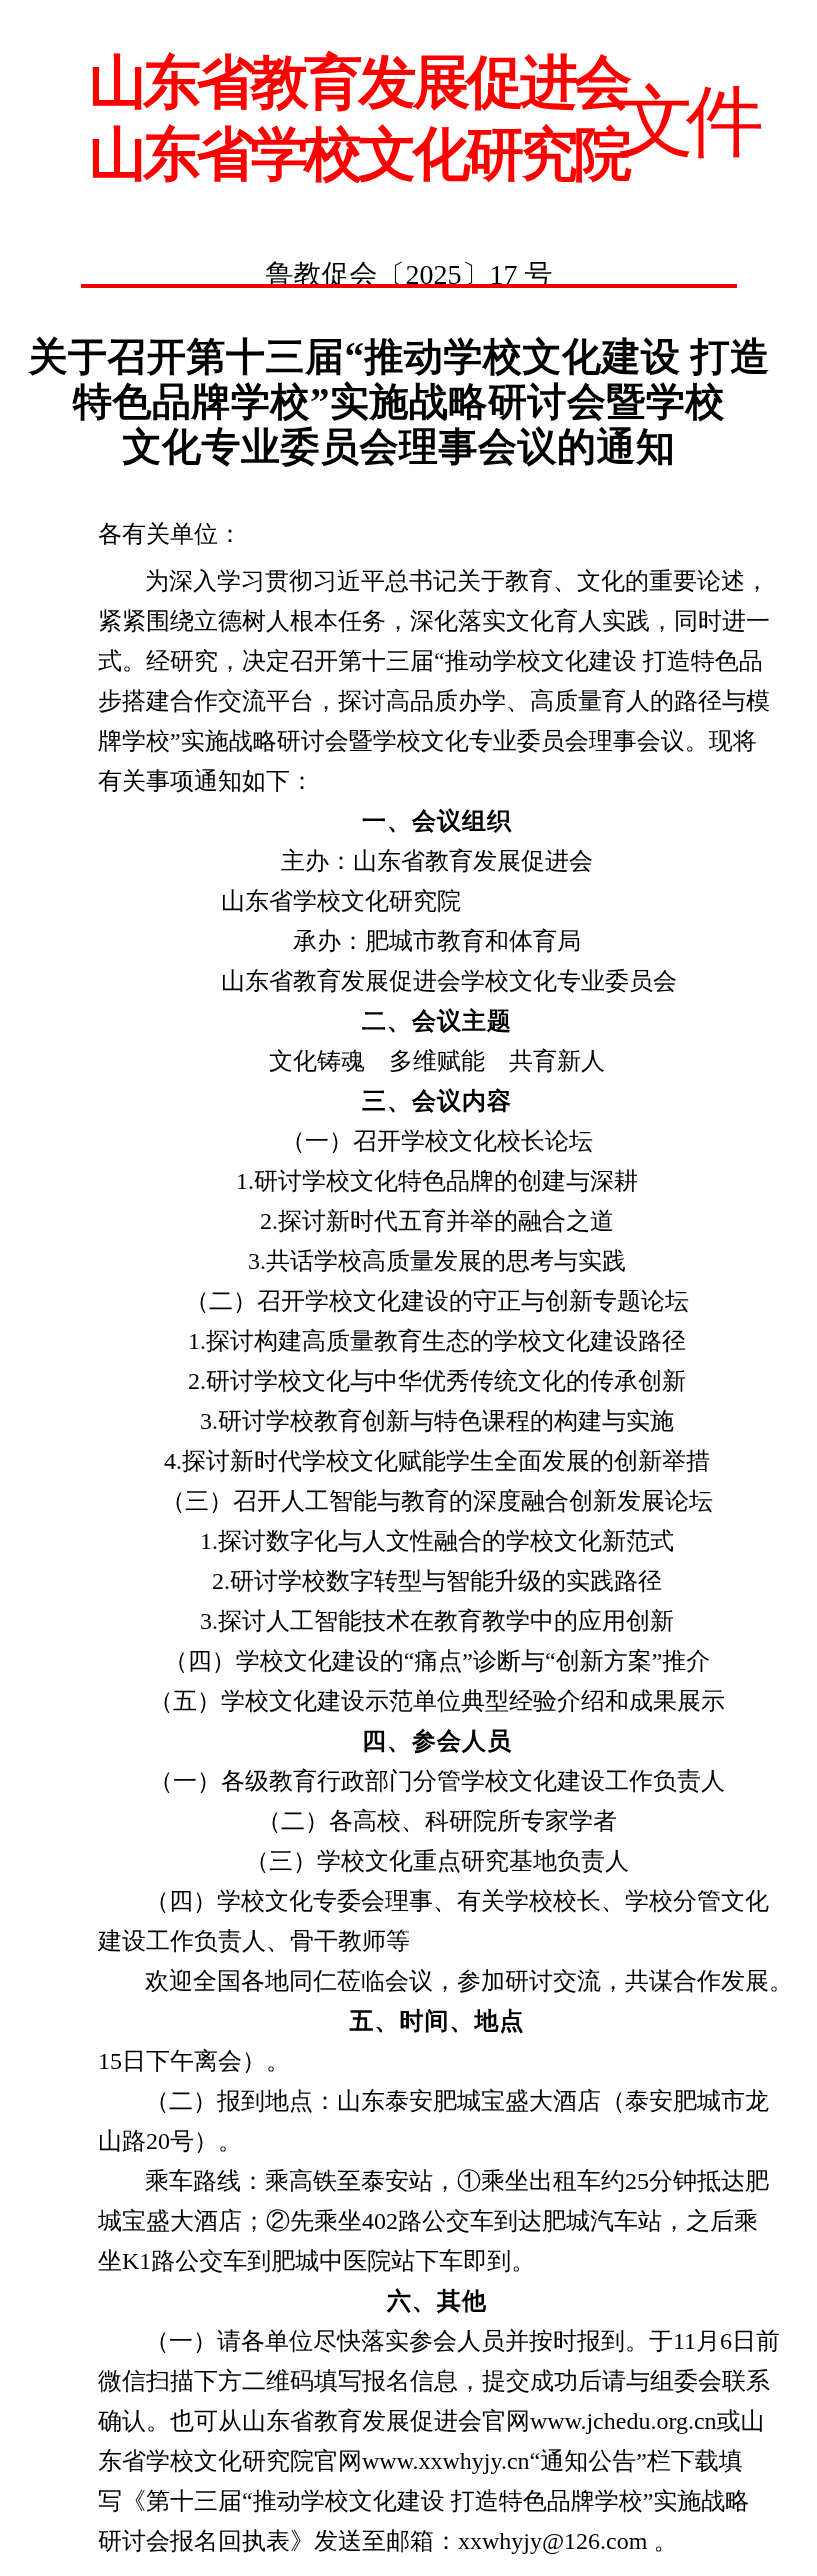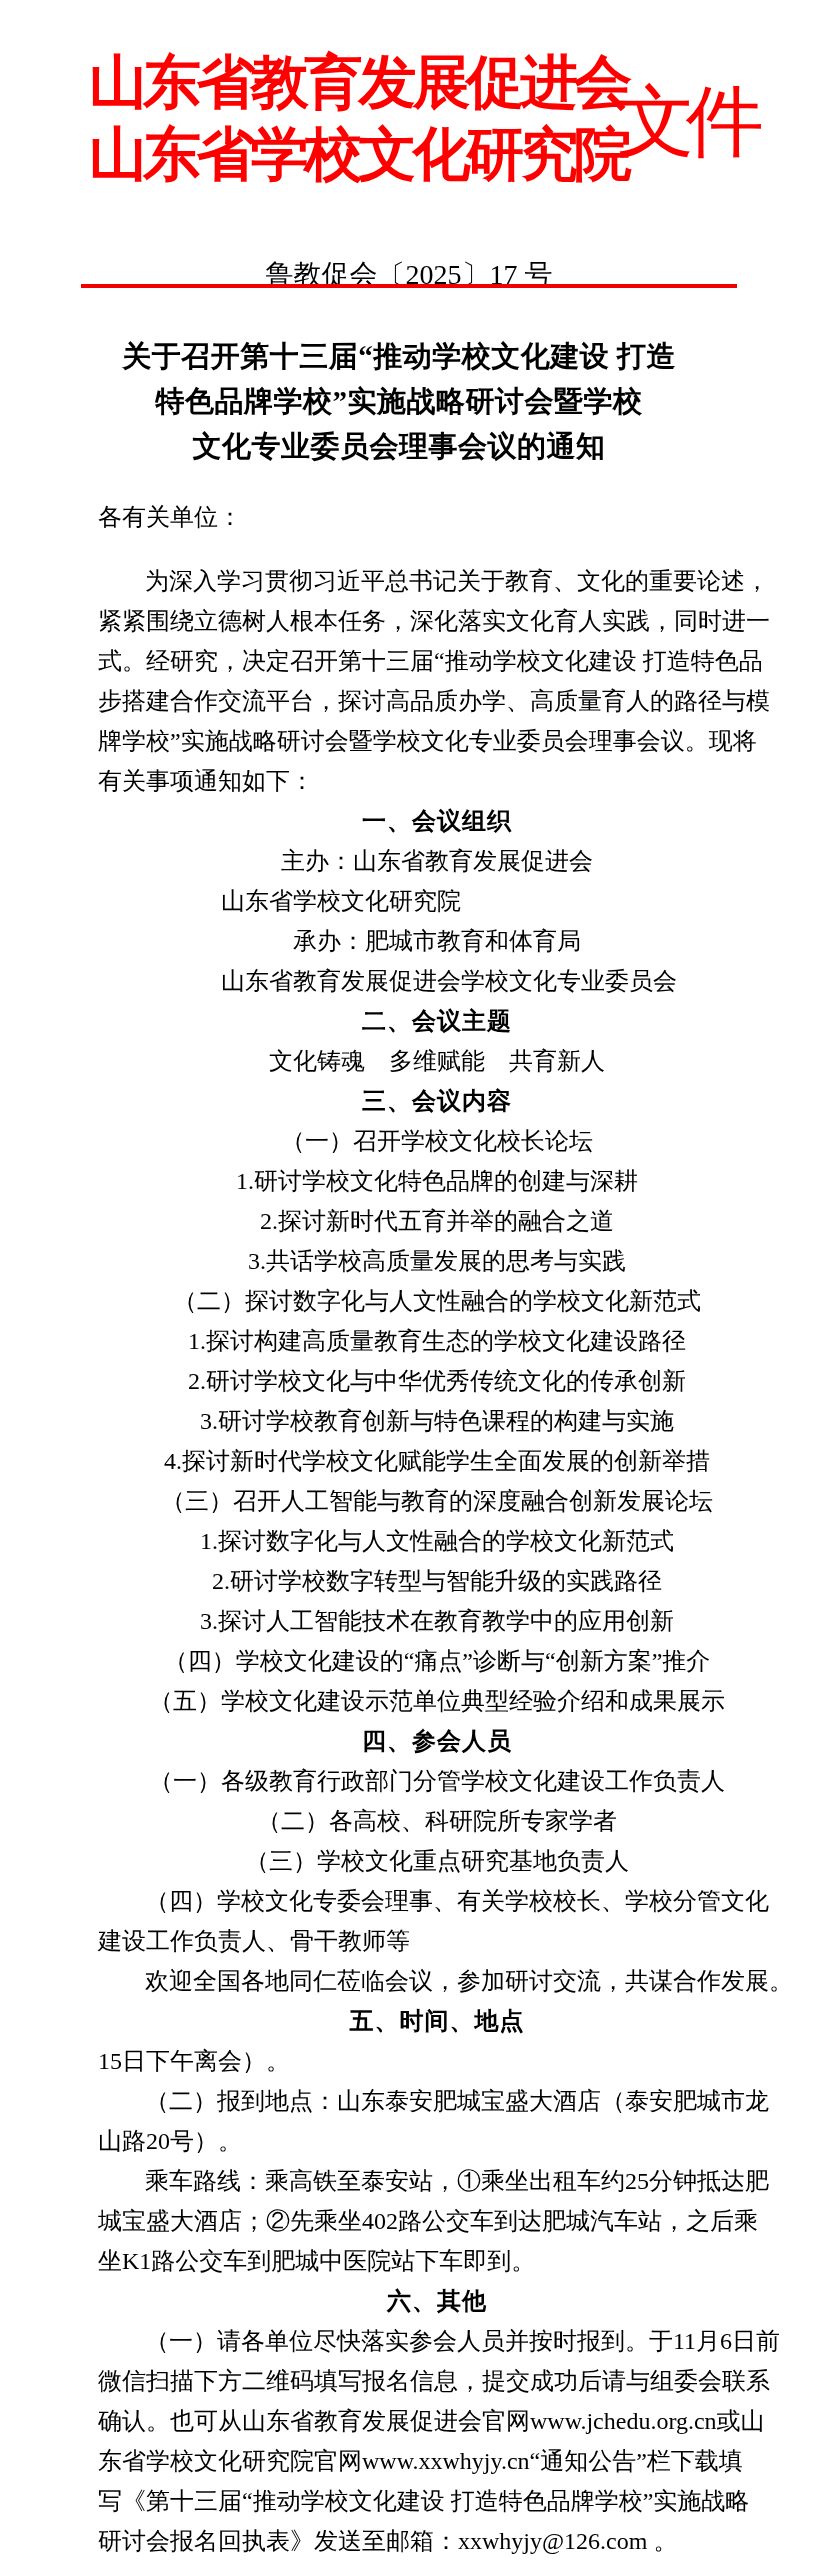--- a/index.html
+++ b/index.html
@@ -15,23 +15,23 @@
   }
   .wenjian {
     position:absolute; top:78px; left:617px; color:#fe0000;
     font-weight:normal; font-size:78px; line-height:88px; letter-spacing:-9.3px; white-space:nowrap;
   }
   .doc-number { position:absolute; top:256px; left:0; width:818px; text-align:center; font-size:28px; }
   .red-rule { position:absolute; top:284px; left:81px; width:656px; height:4.1px; background:#f00000; }
   
   .title {
     position:absolute; top:334px; left:0; width:798px; text-align:center;
-    font-weight:bold; font-size:29px; line-height:45px; letter-spacing:0.5px;
+    font-weight:bold; font-size:39px; line-height:45px; letter-spacing:0.5px;
   }
-  .salutation { position:absolute; top:501px; left:98px; font-size:24px;text-align:right; }
+  .salutation { position:absolute; top:518px; left:98px; font-size:24px;text-align:right; }
   
   .body-flow { position:absolute; top:561px; left:98px; width:631px; font-size:24px; line-height:40px; }
   .line { white-space:nowrap; }
   .indent { padding-left:47px;text-align:center; }
   .indent-deep { padding-left:123px; }
   .hd { font-family:"Liberation Sans","DejaVu Sans",sans-serif; font-weight:700; letter-spacing:1px; }
 </style>
 </head>
 <body>
 
@@ -68,21 +68,21 @@
         <div class="line indent-deep">山东省学校文化研究院</div>
         <div class="line indent">承办：肥城市教育和体育局</div>
         <div class="line indent-deep">山东省教育发展促进会学校文化专业委员会</div>
         <div class="line indent hd">二、会议主题</div>
         <div class="line indent">文化铸魂　多维赋能　共育新人</div>
         <div class="line indent hd">三、会议内容</div>
         <div class="line indent">（一）召开学校文化校长论坛</div>
         <div class="line indent">1.研讨学校文化特色品牌的创建与深耕</div>
         <div class="line indent">2.探讨新时代五育并举的融合之道</div>
         <div class="line indent">3.共话学校高质量发展的思考与实践</div>
-        <div class="line indent">（二）探讨数字化与人文性融合的学校文化新范式</div>
+        <div class="line indent">（二）召开学校文化建设的守正与创新专题论坛</div>
         <div class="line indent">1.探讨构建高质量教育生态的学校文化建设路径</div>
         <div class="line indent">2.研讨学校文化与中华优秀传统文化的传承创新</div>
         <div class="line indent">3.研讨学校教育创新与特色课程的构建与实施</div>
         <div class="line indent">4.探讨新时代学校文化赋能学生全面发展的创新举措</div>
         <div class="line indent">（三）召开人工智能与教育的深度融合创新发展论坛</div>
         <div class="line indent">1.探讨数字化与人文性融合的学校文化新范式</div>
         <div class="line indent">2.研讨学校数字转型与智能升级的实践路径</div>
         <div class="line indent">3.探讨人工智能技术在教育教学中的应用创新</div>
         <div class="line indent">（四）学校文化建设的“痛点”诊断与“创新方案”推介</div>
         <div class="line indent">（五）学校文化建设示范单位典型经验介绍和成果展示</div>

